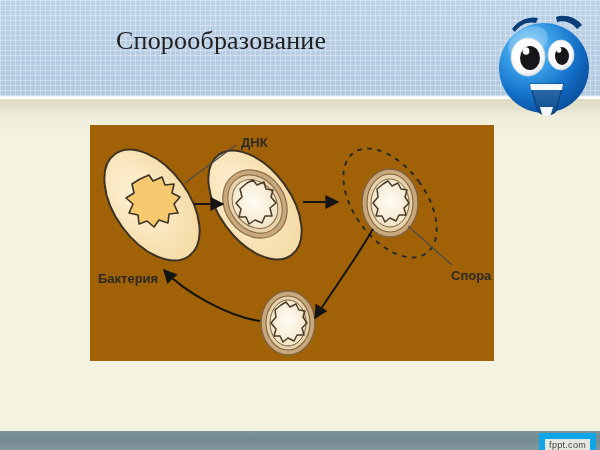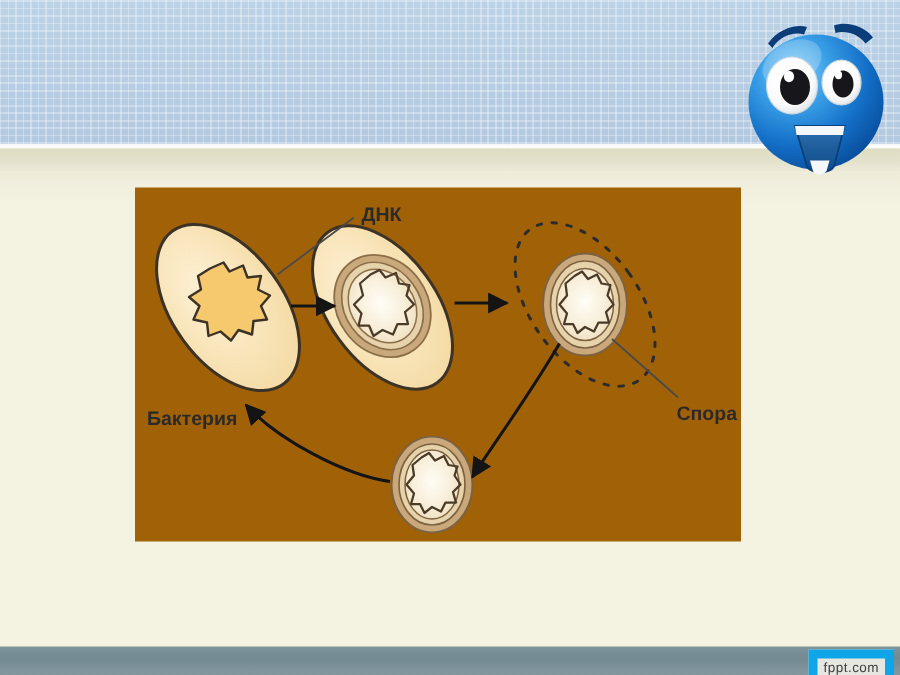--- a/index.html
+++ b/index.html
@@ -107,20 +107,21 @@
 </head>
 <body>
 
 <div id="slide">
 
   <div id="header-band"></div>
   <div id="header-hairline"></div>
   <div id="header-tan-band"></div>
   <div id="body-fade"></div>
 
+  <div id="slide-title">Спорообразование</div>
 
   <svg id="mascot" viewBox="0 0 104 116" xmlns="http://www.w3.org/2000/svg">
     <defs>
       <radialGradient id="faceGrad" cx="34%" cy="28%" r="78%">
         <stop offset="0%" stop-color="#8fd3fb"></stop>
         <stop offset="32%" stop-color="#3ba1e8"></stop>
         <stop offset="68%" stop-color="#1470c8"></stop>
         <stop offset="100%" stop-color="#084e9c"></stop>
       </radialGradient>
       <radialGradient id="eyeGrad" cx="40%" cy="32%" r="72%">

